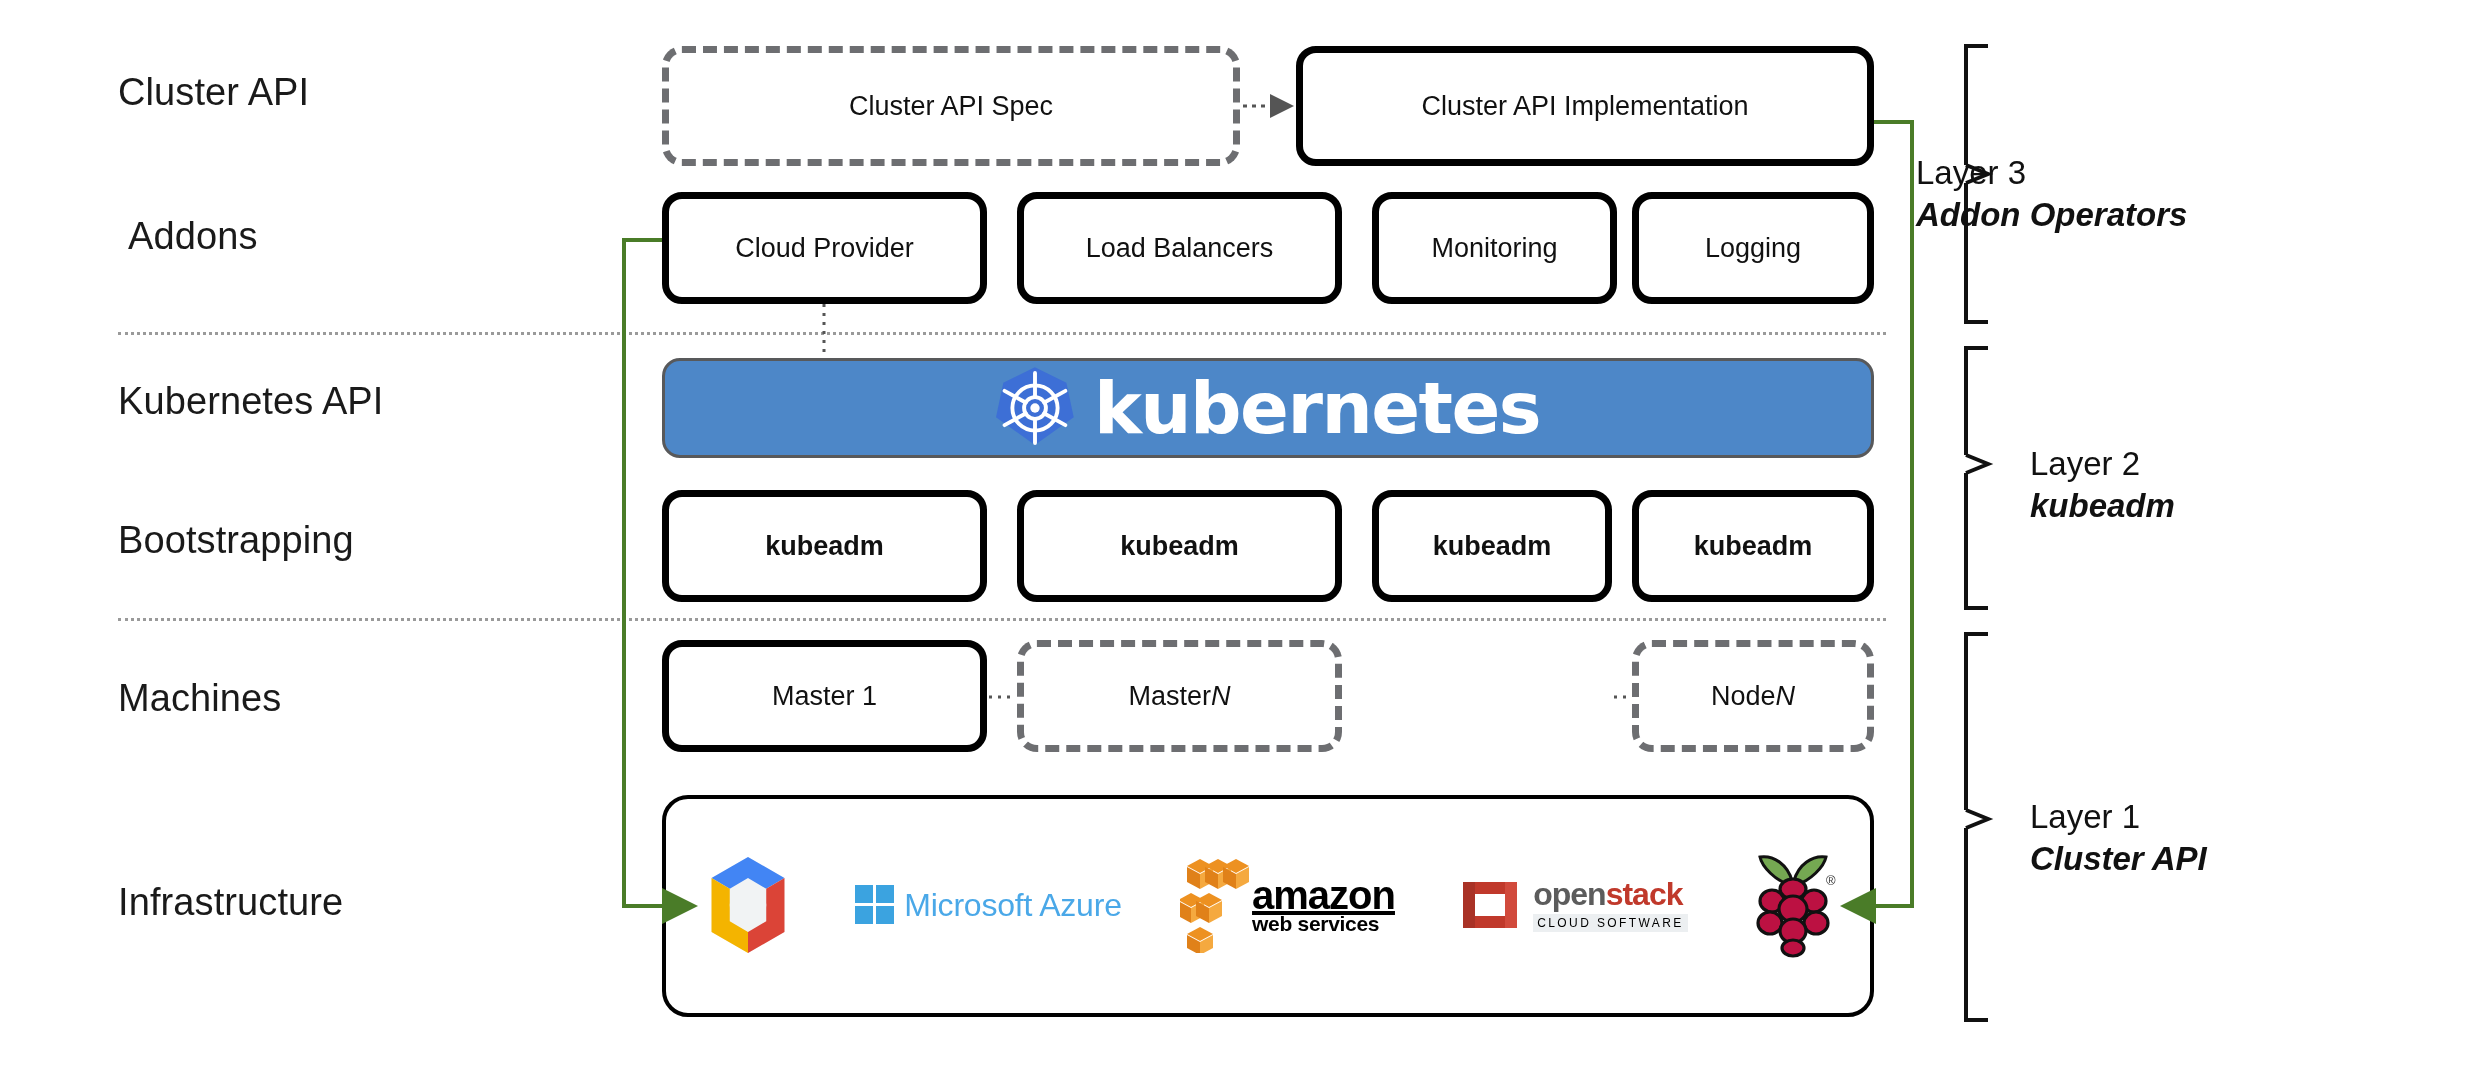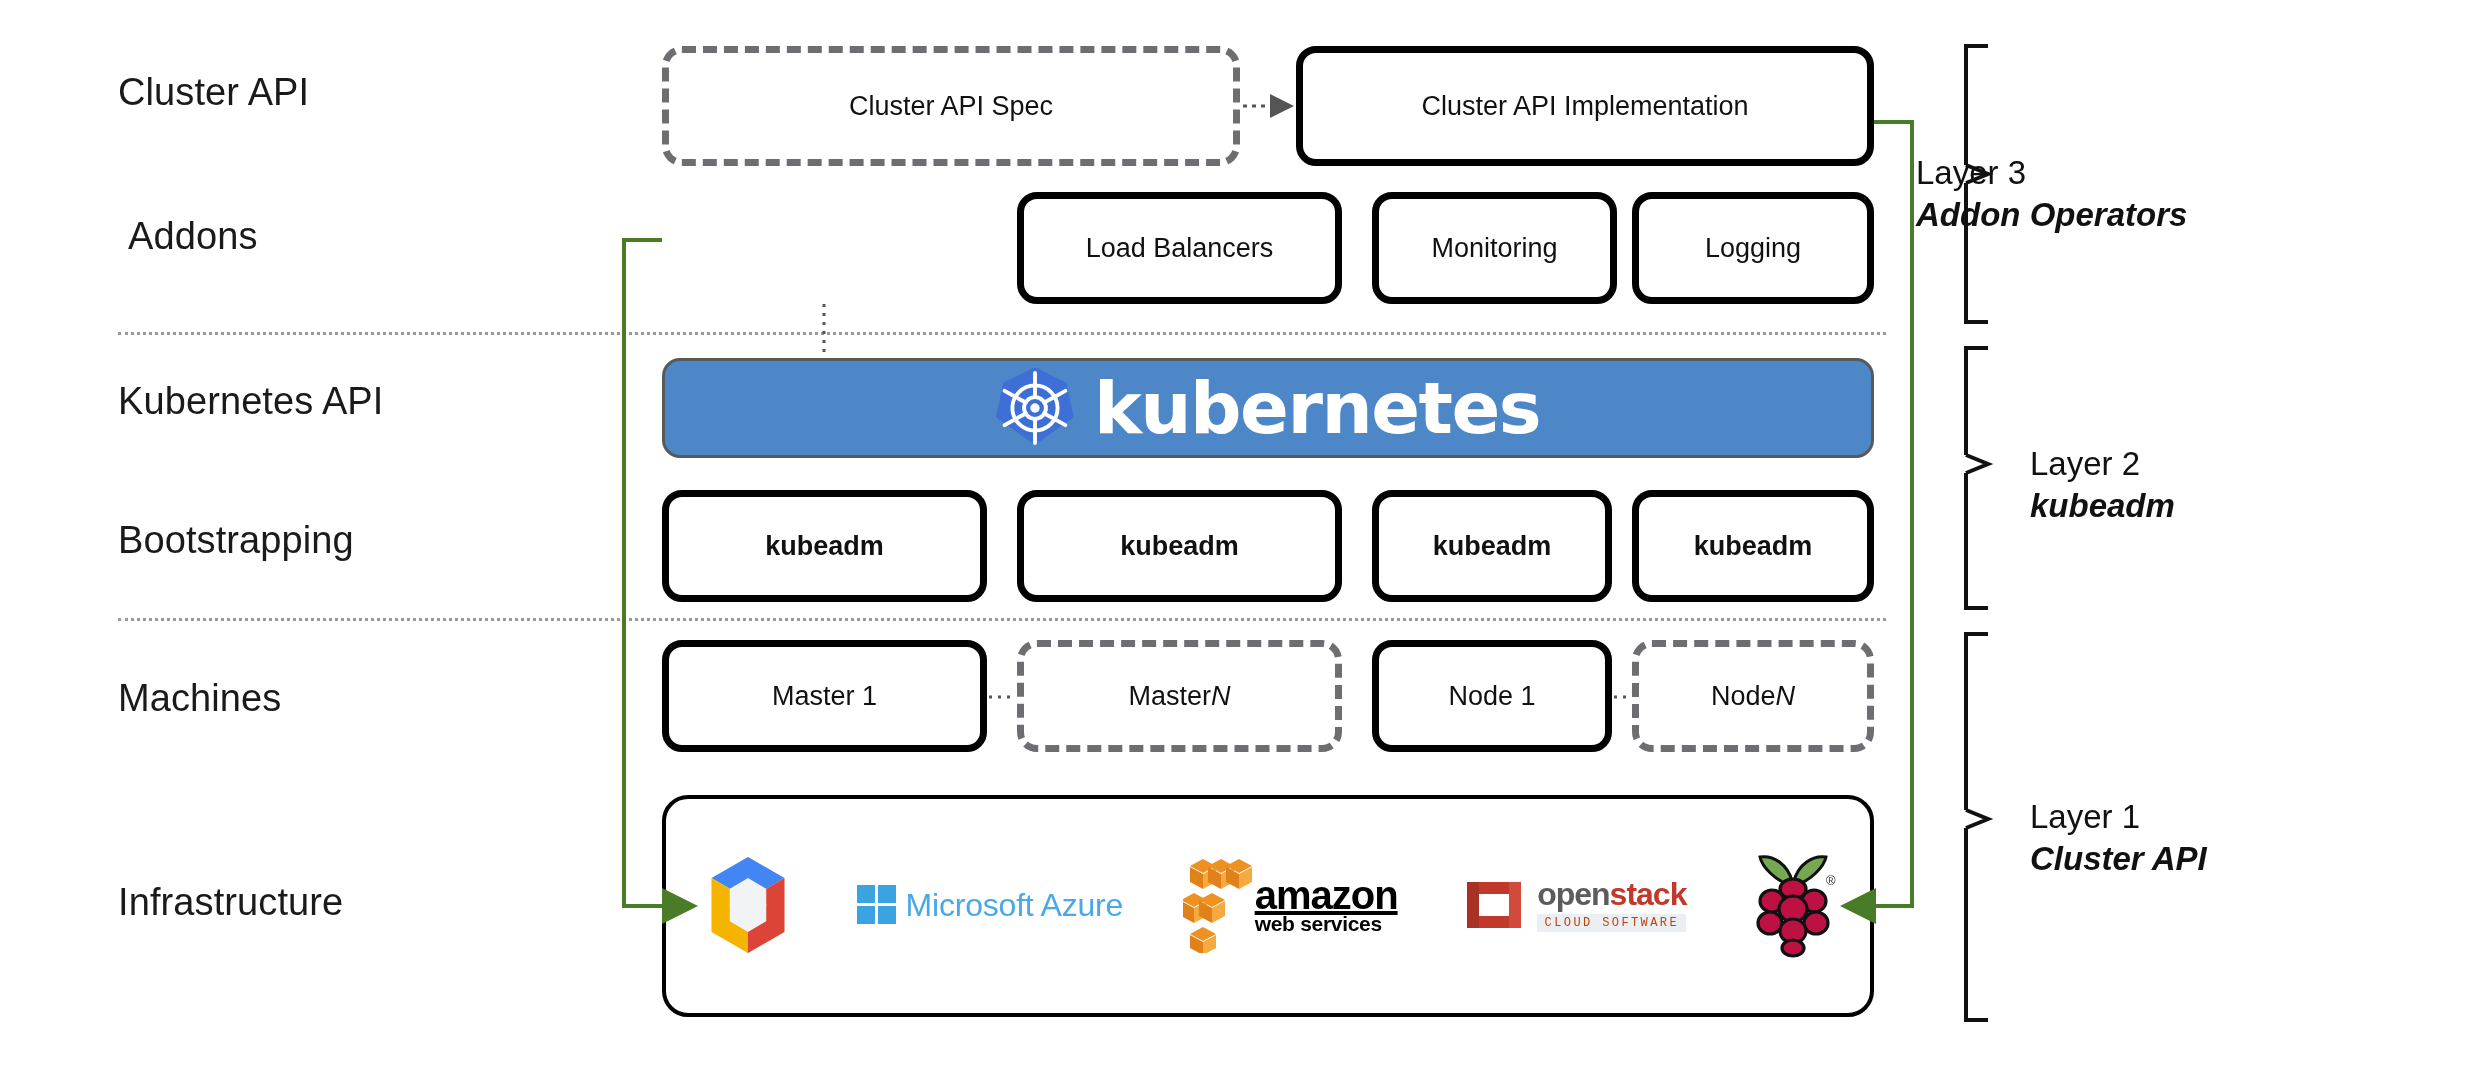--- a/index.html
+++ b/index.html
@@ -125,42 +125,43 @@
   .aws-text .a2 { font-size: 21px; font-weight: bold; color: #000; letter-spacing: -0.3px; }
   .vm-text { display: flex; flex-direction: column; line-height: 0.95; margin-left: 7px; }
   .vm-text .v1 { font-size: 40px; font-weight: bold; color: #000; letter-spacing: -1.5px; }
   .vm-text .v1 .light { font-weight: normal; }
   .vm-text .v2 { font-size: 32px; color: #222; letter-spacing: -0.3px; }
   .os-text { display: flex; flex-direction: column; margin-left: 6px; line-height: 1; }
   .os-text .o1 { font-size: 32px; font-weight: bold; letter-spacing: -1px; }
   .os-text .o1 .g { color: #5c5c5c; }
   .os-text .o1 .r { color: #c0392b; }
   .os-text .o2 {
-    font-size: 12px; letter-spacing: 2.4px; color: #c2410c;
-    background: #eceff1; padding: 3px 4px; margin-top: 4px; text-align: center; font-family: Liberation Mono, monospace;
+    font-size: 12px; letter-spacing: 2.4px; color: #000000;
+    background: #eceff1; padding: 3px 4px; margin-top: 4px; text-align: center;
   }
 </style>
 </head>
 <body>
 
 <div id="stage">
 
   <div class="row-label" style="left:118px; top:73px;">Cluster API</div>
   <div class="row-label" style="left:128px; top:217px;">Addons</div>
   <div class="row-label" style="left:118px; top:382px;">Kubernetes API</div>
   <div class="row-label" style="left:118px; top:521px;">Bootstrapping</div>
   <div class="row-label" style="left:118px; top:679px;">Machines</div>
   <div class="row-label" style="left:118px; top:883px;">Infrastructure</div>
 
   <div class="divider" style="left:118px; top:332px; width:1768px;"></div>
   <div class="divider" style="left:118px; top:618px; width:1768px;"></div>
 
   <div class="box dashed" style="left:662px; top:46px; width:578px; height:120px;">Cluster API Spec</div>
   <div class="box" style="left:1296px; top:46px; width:578px; height:120px;">Cluster API Implementation</div>
 
+  <div class="box" style="left:662px; top:192px; width:325px; height:112px;">Cloud Provider</div>
   <div class="box" style="left:1017px; top:192px; width:325px; height:112px;">Load Balancers</div>
   <div class="box" style="left:1372px; top:192px; width:245px; height:112px;">Monitoring</div>
   <div class="box" style="left:1632px; top:192px; width:242px; height:112px;">Logging</div>
 
   <div class="k8s-banner" style="left:662px; top:358px; width:1212px; height:100px;">
     <span style="display:flex;">
       <svg width="78" height="86" viewBox="0 0 100 110" aria-hidden="true">
         <polygon points="50,2 93,23 103,70 50,108 -3,70 7,23" transform="scale(0.94) translate(3,1)" fill="#3d6fd6"></polygon>
         <g fill="none" stroke="#ffffff" stroke-width="5" stroke-linecap="round">
           <circle cx="50" cy="55" r="29"></circle>
@@ -182,23 +183,20 @@
   <div class="box bold-text" style="left:1017px; top:490px; width:325px; height:112px;">kubeadm</div>
   <div class="box bold-text" style="left:1372px; top:490px; width:240px; height:112px;">kubeadm</div>
   <div class="box bold-text" style="left:1632px; top:490px; width:242px; height:112px;">kubeadm</div>
 
   <div class="box" style="left:662px; top:640px; width:325px; height:112px;">
     <span>Master 1</span>
   </div>
   <div class="box dashed" style="left:1017px; top:640px; width:325px; height:112px;">
     <span>Master </span>
       <span class="ital">N</span>
-  </div>
-  <div class="box" style="left:1372px; top:640px; width:240px; height:112px;">
-    <span>Node 1</span>
   </div>
   <div class="box dashed" style="left:1632px; top:640px; width:242px; height:112px;">
     <span>Node </span>
       <span class="ital">N</span>
   </div>
 
   <div class="box thick" style="left:662px; top:795px; width:1212px; height:222px;"></div>
 
   <div class="logo-strip" style="left:700px; top:845px; width:1140px; height:120px;">
 

